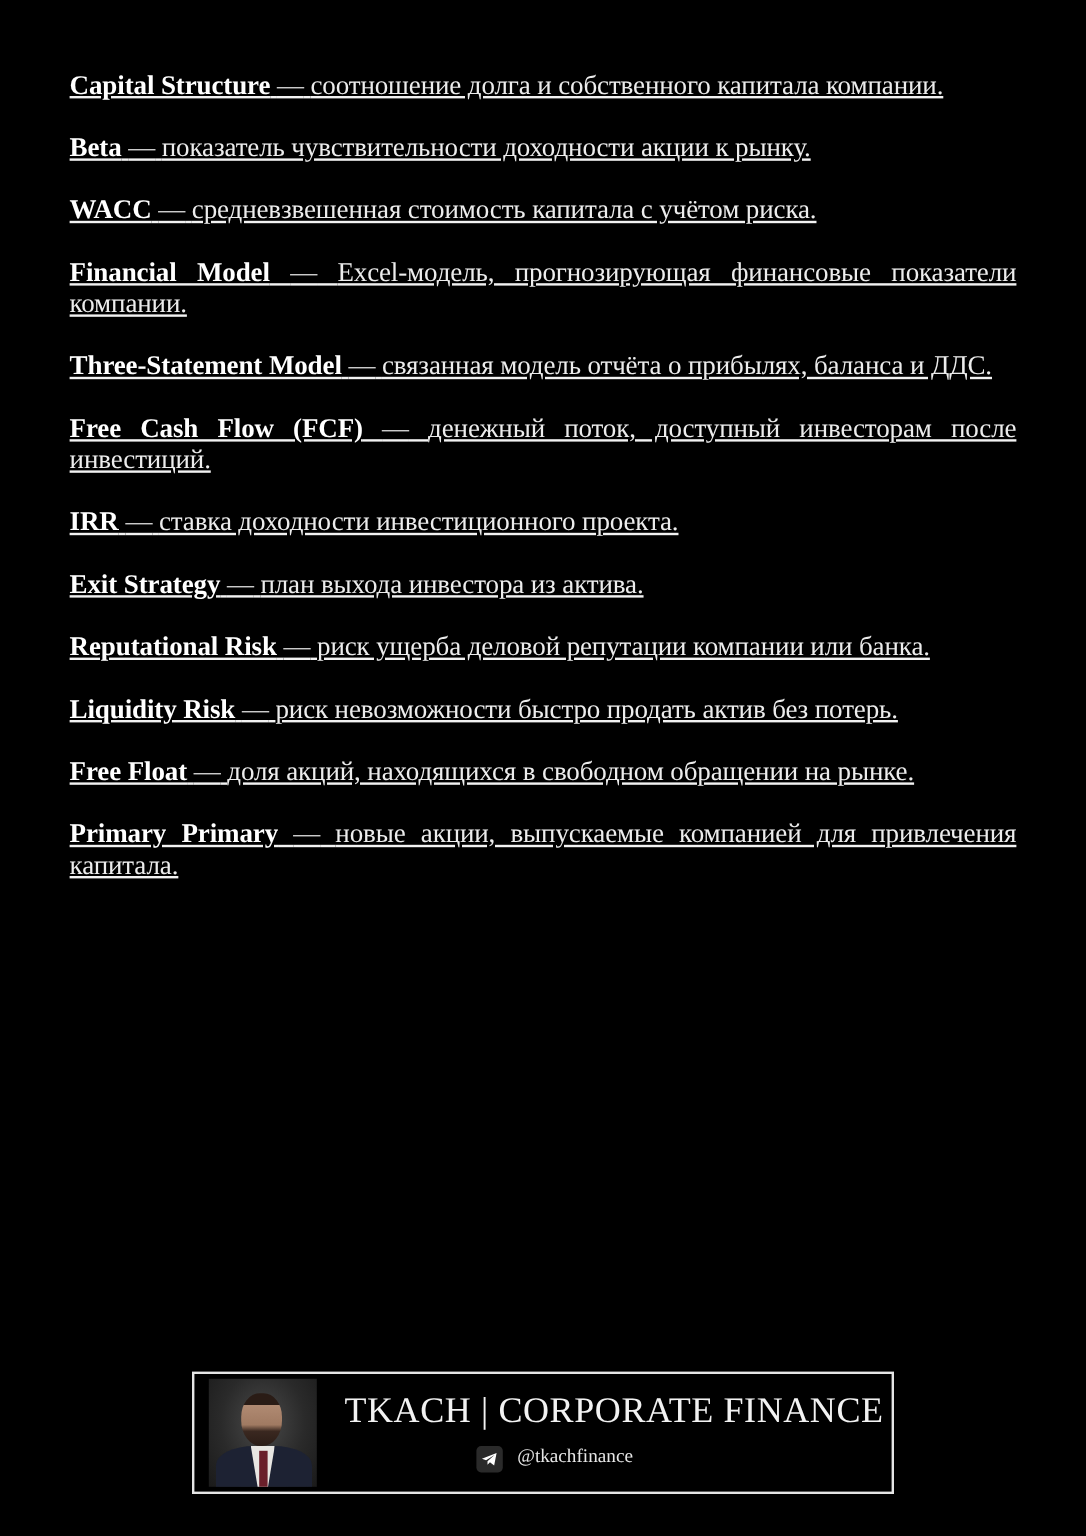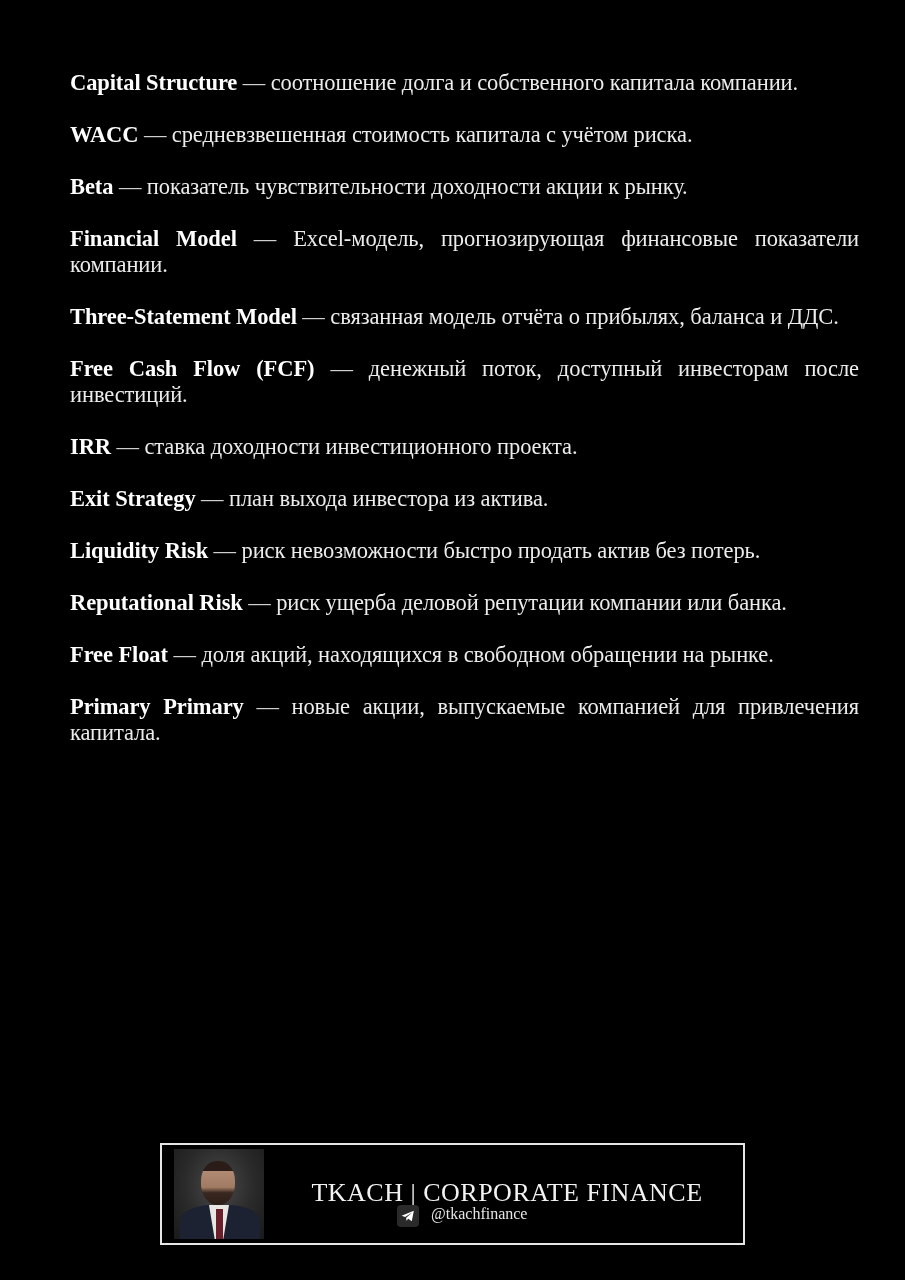--- a/index.html
+++ b/index.html
@@ -13,23 +13,24 @@
     position: relative;
     overflow: hidden;
     color: #f2f2f2;
     font-family: "Liberation Serif", "DejaVu Serif", serif;
   }
   .glossary {
     position: absolute;
     left: 58px;
     top: 58px;
     width: 789px;
-    margin: 12px;
+    margin: 0;
     padding: 0;
     list-style: none;
+    text-decoration: underline;
   }
   .entry {
     font-size: 22.5px;
     line-height: 26px;
     text-align: justify;
     text-align-last: left;
     margin: 0 0 26px 0;
     letter-spacing: -0.1px;
     color: #ececec;
   }
@@ -91,26 +92,25 @@
     top: 60px;
     width: 7px;
     height: 32px;
     background: #6a1f2a;
   }
   .brand-title {
     position: absolute;
     left: 125px;
     top: 14px;
     width: 440px;
-    font-size: 26px;
+    font-size: 30px;
     letter-spacing: 0.5px;
     color: #f2f2f2;
     text-align: center;
     white-space: nowrap;
-    margin-top: 19px;
   }
   .handle-row {
     position: absolute;
     left: 235px;
     top: 60px;
     height: 26px;
     display: flex;
     align-items: flex-start;
   }
   .tg-icon {
@@ -126,29 +126,29 @@
   .handle {
     font-size: 16px;
     color: #e6e6e6;
   }
 </style>
 </head>
 <body>
 
 <ul class="glossary">
   <li class="entry"><span class="term">Capital Structure</span> <span class="dash">—</span> <span class="def">соотношение долга и собственного капитала компании.</span></li>
+  <li class="entry"><span class="term">Beta</span> <span class="dash">—</span> <span class="def">показатель чувствительности доходности акции к рынку.</span></li>
   <li class="entry"><span class="term">WACC</span> <span class="dash">—</span> <span class="def">средневзвешенная стоимость капитала с учётом риска.</span></li>
-  <li class="entry"><span class="term">Beta</span> <span class="dash">—</span> <span class="def">показатель чувствительности доходности акции к рынку.</span></li>
   <li class="entry"><span class="term">Financial Model</span> <span class="dash">—</span> <span class="def">Excel-модель, прогнозирующая финансовые показатели компании.</span></li>
   <li class="entry"><span class="term">Three-Statement Model</span> <span class="dash">—</span> <span class="def">связанная модель отчёта о прибылях, баланса и ДДС.</span></li>
   <li class="entry"><span class="term">Free Cash Flow (FCF)</span> <span class="dash">—</span> <span class="def">денежный поток, доступный инвесторам после инвестиций.</span></li>
   <li class="entry"><span class="term">IRR</span> <span class="dash">—</span> <span class="def">ставка доходности инвестиционного проекта.</span></li>
   <li class="entry"><span class="term">Exit Strategy</span> <span class="dash">—</span> <span class="def">план выхода инвестора из актива.</span></li>
+  <li class="entry"><span class="term">Reputational Risk</span> <span class="dash">—</span> <span class="def">риск ущерба деловой репутации компании или банка.</span></li>
   <li class="entry"><span class="term">Liquidity Risk</span> <span class="dash">—</span> <span class="def">риск невозможности быстро продать актив без потерь.</span></li>
-  <li class="entry"><span class="term">Reputational Risk</span> <span class="dash">—</span> <span class="def">риск ущерба деловой репутации компании или банка.</span></li>
   <li class="entry"><span class="term">Free Float</span> <span class="dash">—</span> <span class="def">доля акций, находящихся в свободном обращении на рынке.</span></li>
   <li class="entry"><span class="term">Primary Primary</span> <span class="dash">—</span> <span class="def">новые акции, выпускаемые компанией для привлечения капитала.</span></li>
 </ul>
 
 <div class="card">
   <div class="photo">
     <div class="body"></div>
     <div class="shirt"></div>
     <div class="tie"></div>
     <div class="head"></div>

